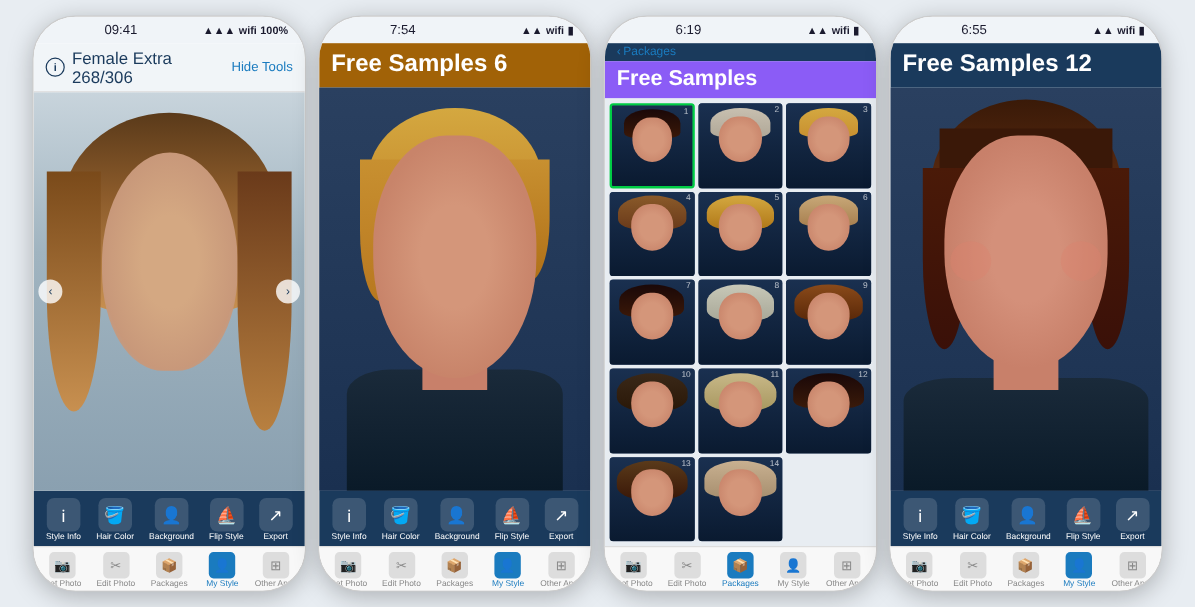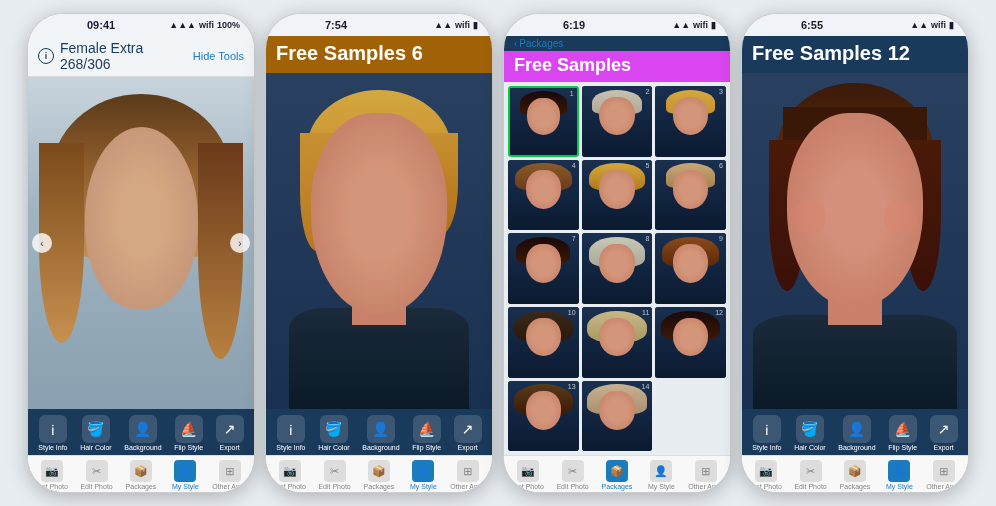--- a/index.html
+++ b/index.html
@@ -43,21 +43,21 @@
       background: #f0f4f8;
       display: flex;
       align-items: center;
       justify-content: space-between;
       padding: 0 14px;
       font-size: 10px;
       font-weight: 600;
       color: #1a1a2e;
       flex-shrink: 0;
     }
-    .status-bar .time { font-size: 11px; font-weight: 700; padding-left: 45px; }
+    .status-bar .time { font-size: 11px; font-weight: 400; padding-left: 45px; }
     .status-bar .icons { display: flex; gap: 3px; align-items: center; font-size: 9px; }
 
     
     .screen1-header {
       background: rgba(240,244,248,0.95);
       padding: 4px 10px;
       display: flex;
       align-items: center;
       gap: 6px;
       font-size: 11px;
@@ -239,21 +239,21 @@
       height: 22px;
       display: flex; align-items: center; justify-content: space-between;
       padding: 0 14px; font-size: 10px; font-weight: 600;
       flex-shrink: 0;
     }
     .back-btn {
       color: #1a7bbf; font-size: 10px;
       display: flex; align-items: center; gap: 2px;
     }
     .screen3-header {
-      background: #d946ef;
+      background: #8b5cf6;
       padding: 4px 10px 6px;
       flex-shrink: 0;
     }
     .screen3-title { color: white; font-size: 18px; font-weight: 700; }
 
     .grid-container {
       flex: 1;
       background: #e8edf2;
       overflow-y: auto;
       padding: 4px;

